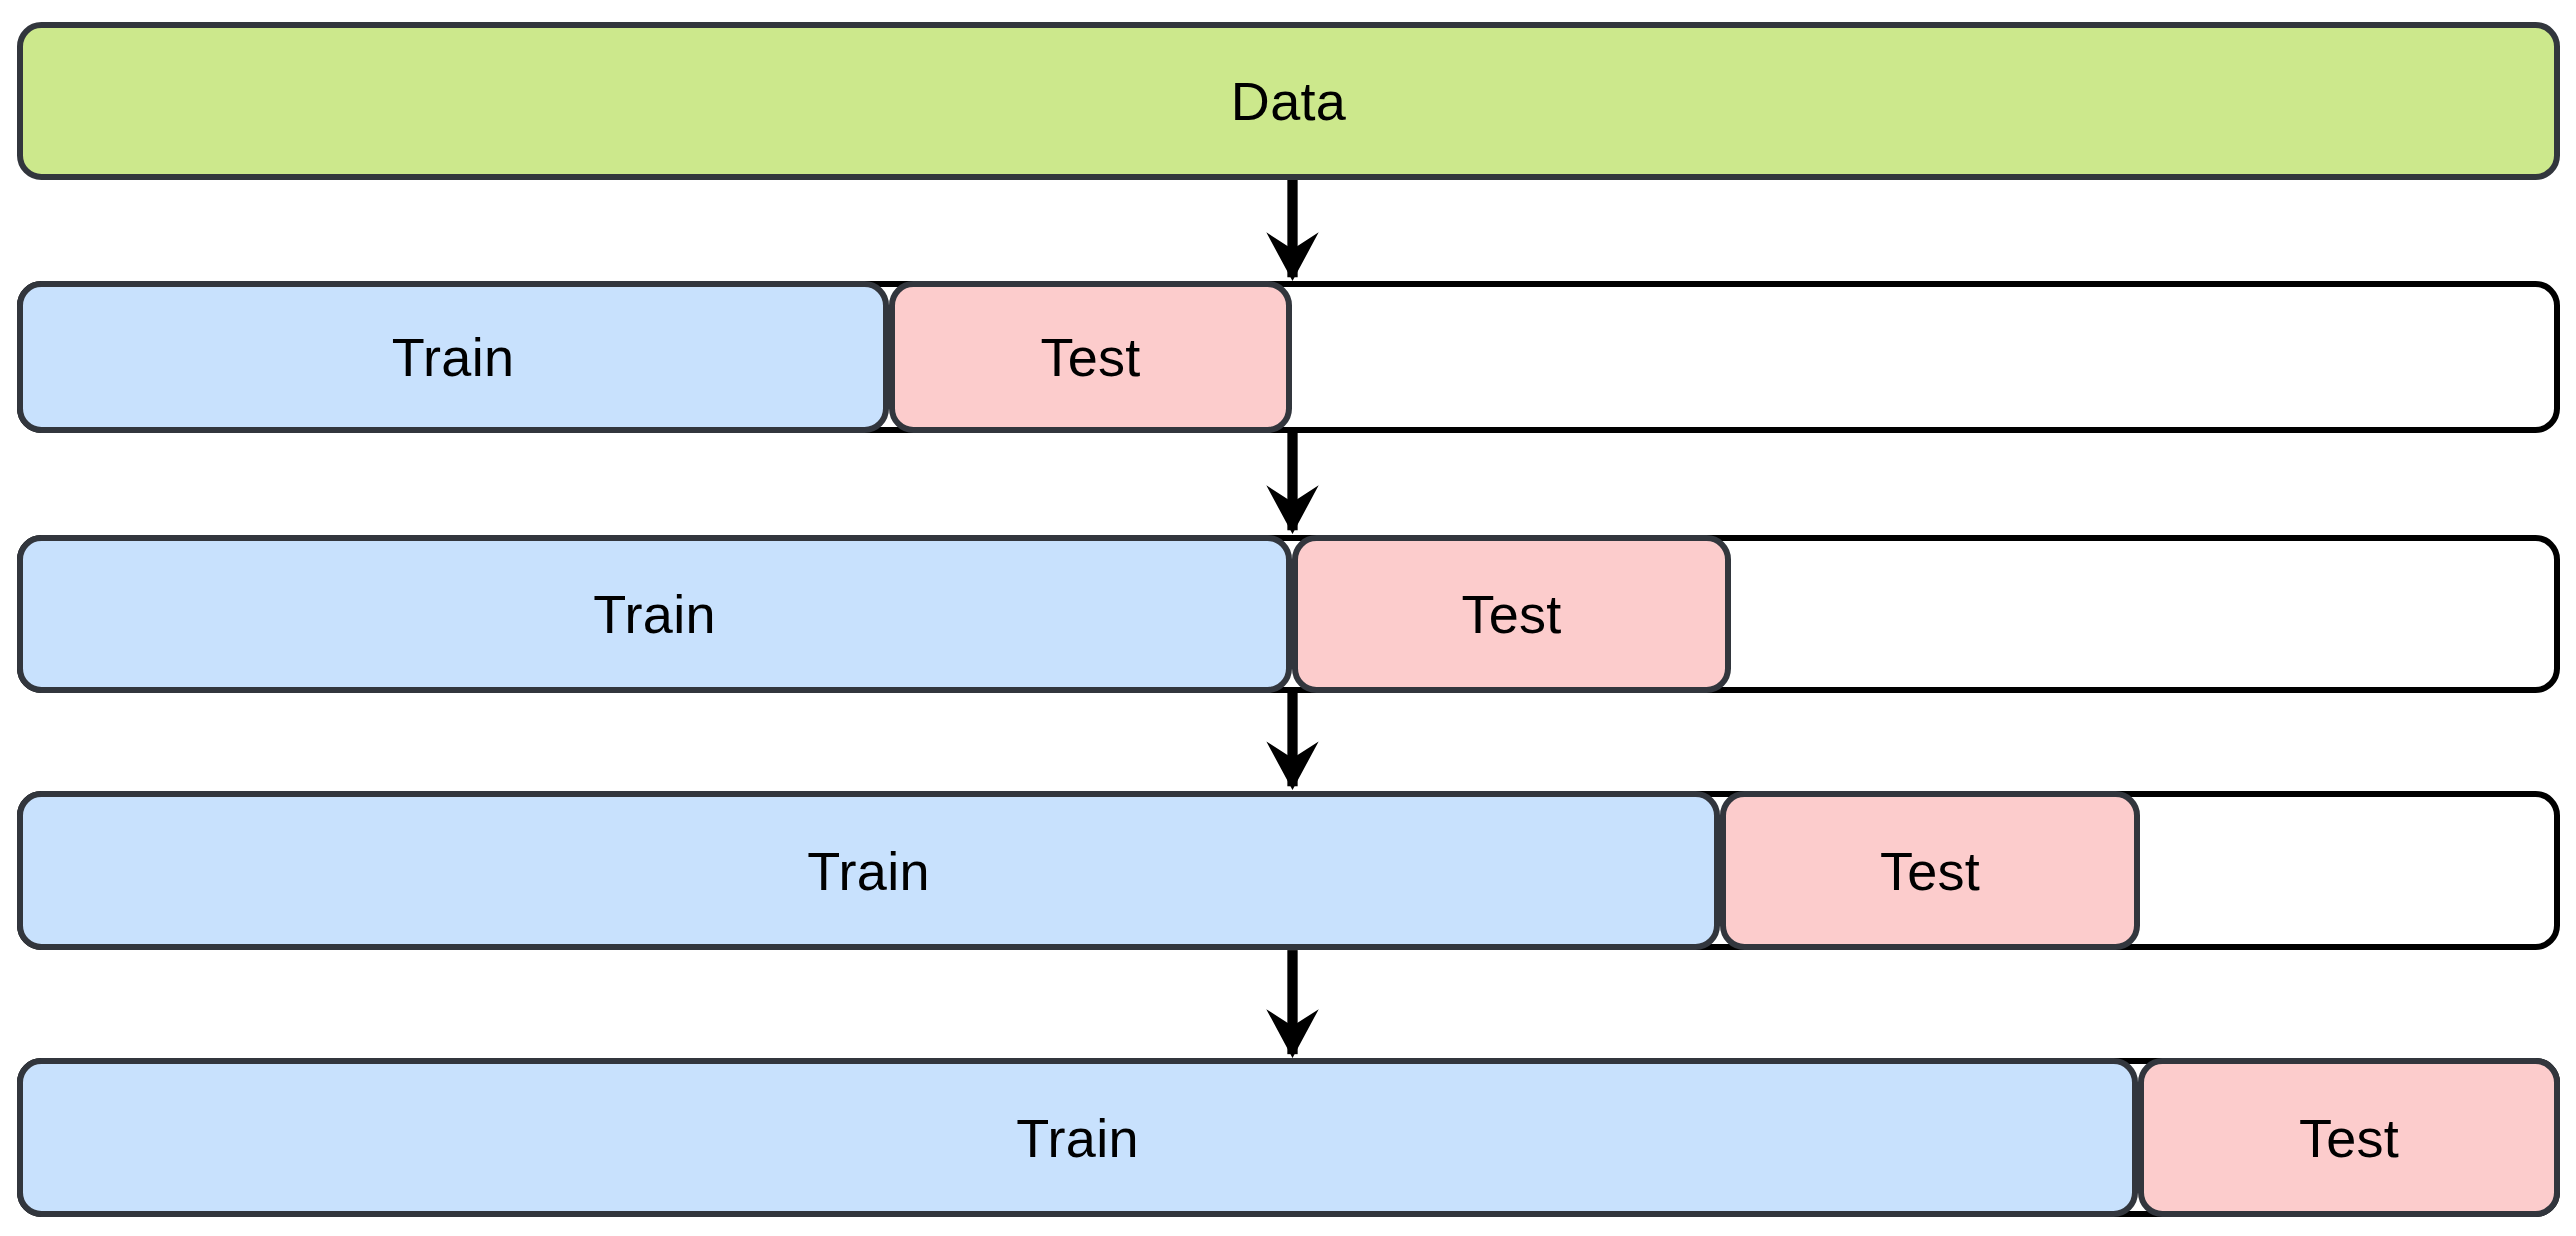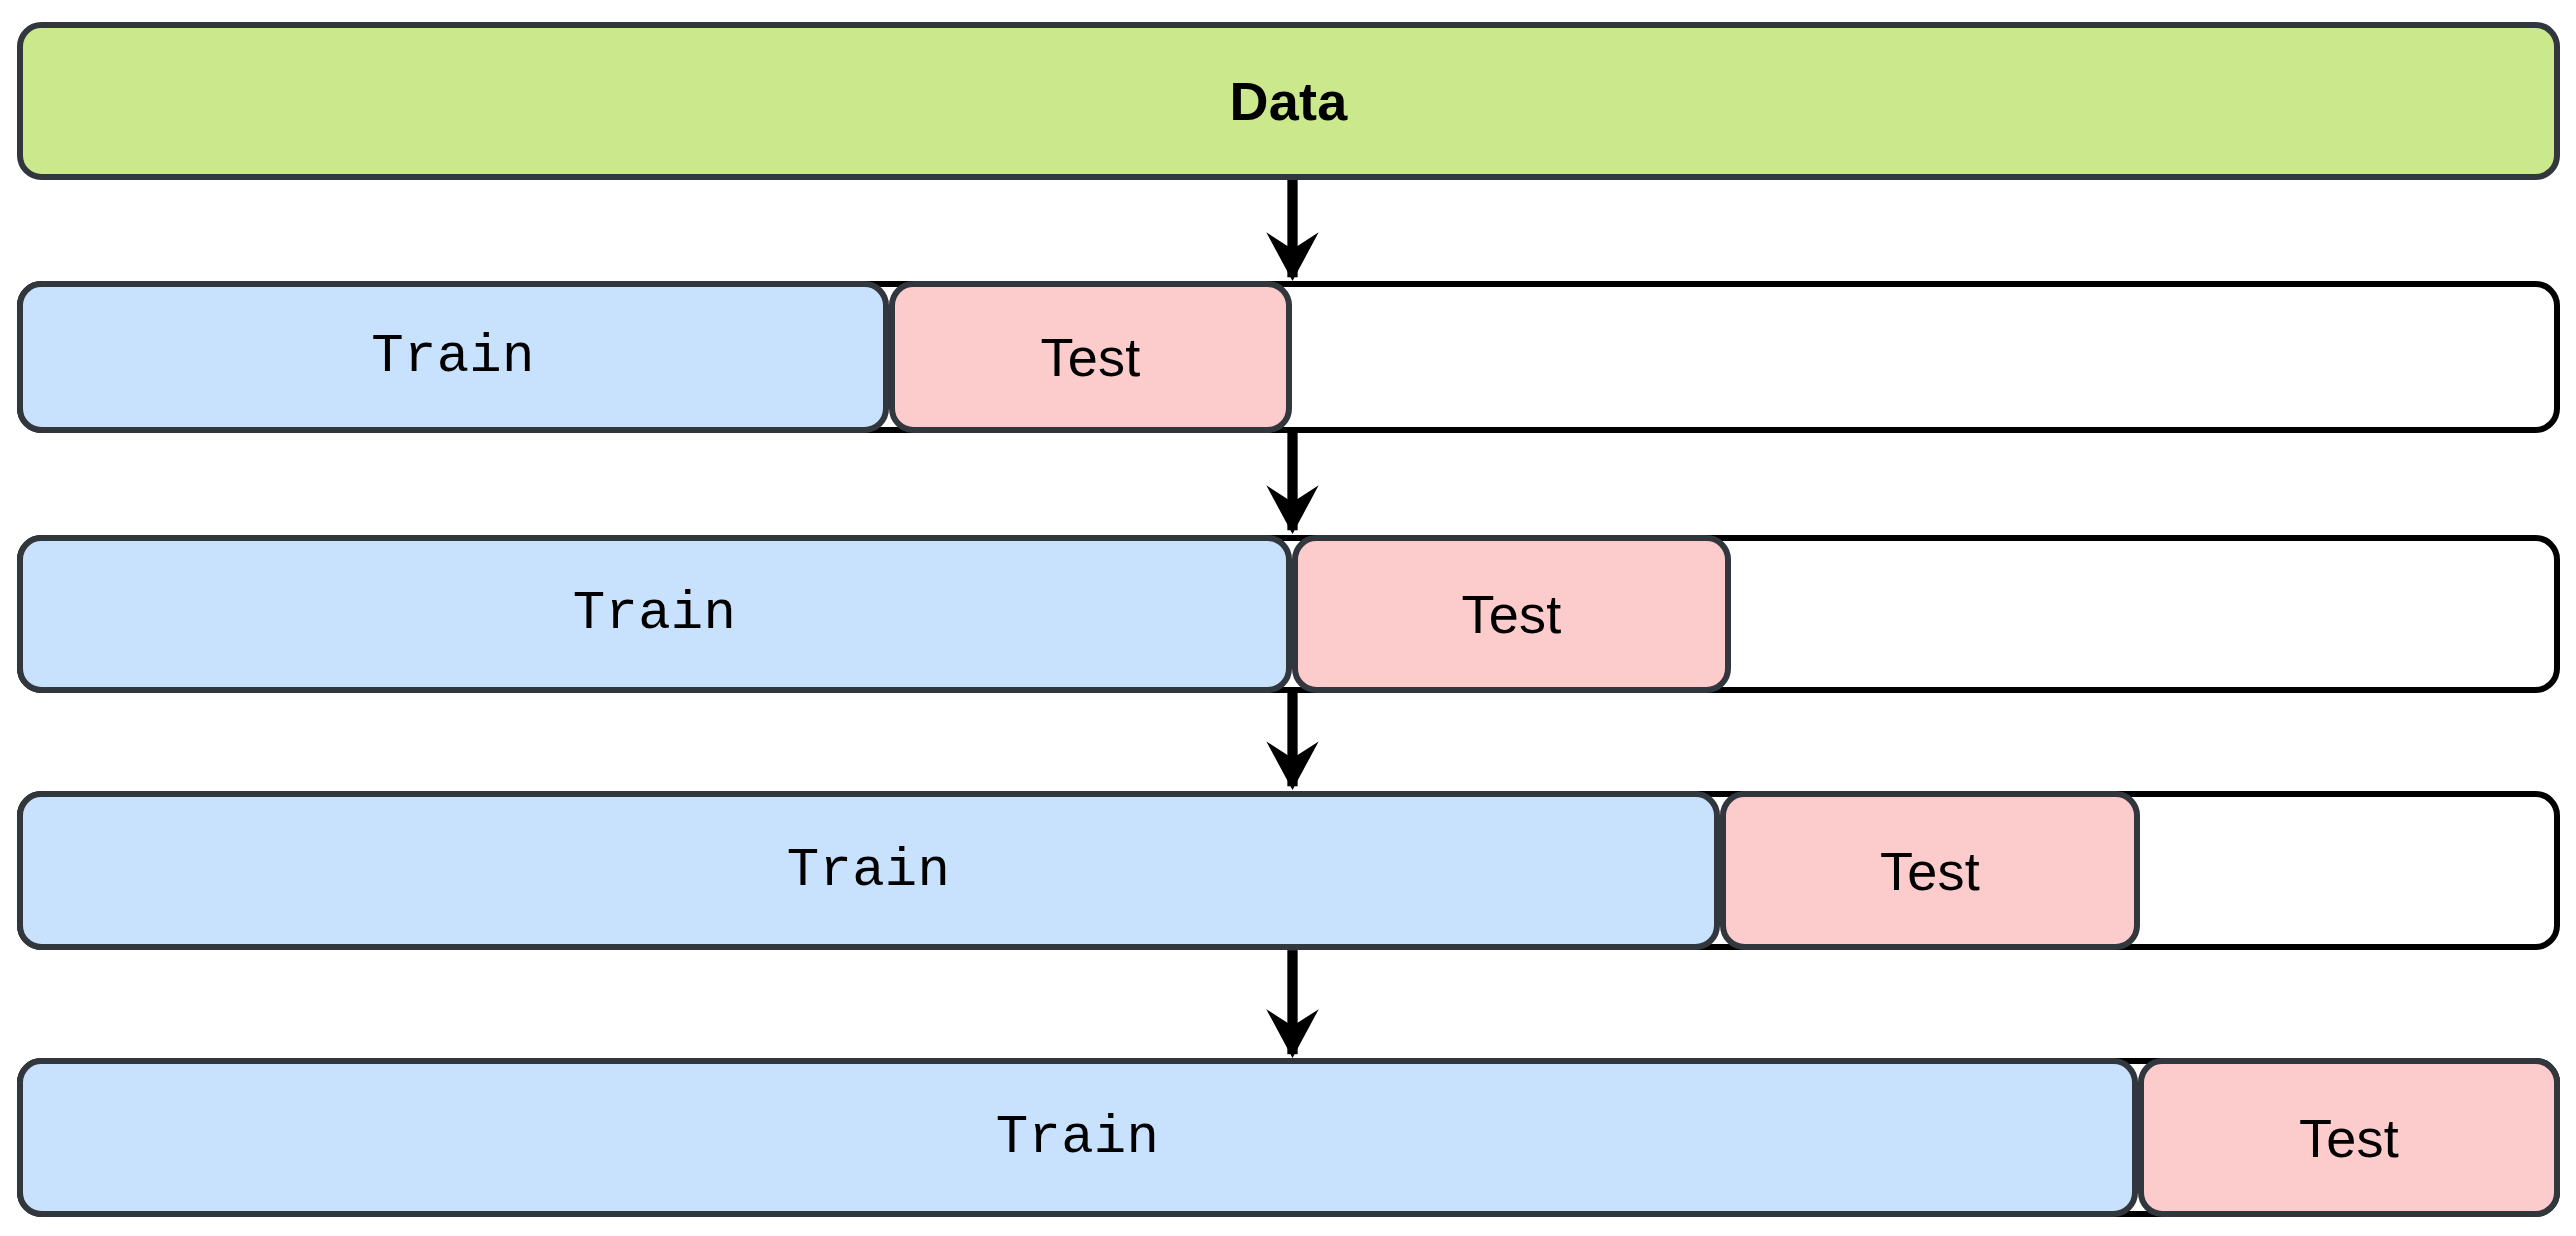--- a/index.html
+++ b/index.html
@@ -40,21 +40,21 @@
   
   .row-frame {
     position: absolute;
     box-sizing: border-box;
     border: 6.6px solid #000000;
     border-radius: 24.4px;
     background: #ffffff;
   }
 
   .block.data  { background: #CCE88C; }
-  .block.train { background: #C8E1FD; font-family: Liberation Mono, monospace; }
+  .block.train { background: #C8E1FD; }
   .block.test  { background: #FCCCCC; }
 
   
   .seg {
     z-index: 3;
   }
 
   
   .arrow {
     position: absolute;
@@ -65,21 +65,21 @@
   .row {
     position: absolute;
   }
 </style>
 </head>
 <body>
 
 <div id="canvas" style="width: 2576px; height: 1237px; background: rgb(255, 255, 255);">
 
 <div class="row" style="left: 0px; top: 0px; width: 2576px; height: 1237px;">
-      <div class="block seg data" style="left: 17px; top: 21.6px; width: 2543px; height: 158px; background: rgb(204, 232, 140); border-color: rgb(50, 54, 61); color: rgb(0, 0, 0); font-weight: bold;">Data</div>
+      <div class="block seg data" style="left: 17px; top: 21.6px; width: 2543px; height: 158px; background: rgb(204, 232, 140); border-color: rgb(50, 54, 61); color: rgb(0, 0, 0);">Data</div>
     </div>
     <div class="row" style="left: 0px; top: 0px; width: 2576px; height: 1237px;">
       <div class="row-frame" style="left: 17px; top: 281px; width: 2543px; height: 152px; border-color: rgb(0, 0, 0);"></div>
       <div class="block seg train" style="left: 17px; top: 281px; width: 872px; height: 152px; background: rgb(200, 225, 253); border-color: rgb(50, 54, 61); color: rgb(0, 0, 0);">Train</div>
       <div class="block seg test" style="left: 889px; top: 281px; width: 403px; height: 152px; background: rgb(252, 204, 204); border-color: rgb(50, 54, 61); color: rgb(0, 0, 0);">Test</div>
     </div>
     <div class="row" style="left: 0px; top: 0px; width: 2576px; height: 1237px;">
       <div class="row-frame" style="left: 17px; top: 535px; width: 2543px; height: 158px; border-color: rgb(0, 0, 0);"></div>
       <div class="block seg train" style="left: 17px; top: 535px; width: 1275px; height: 158px; background: rgb(200, 225, 253); border-color: rgb(50, 54, 61); color: rgb(0, 0, 0);">Train</div>
       <div class="block seg test" style="left: 1292px; top: 535px; width: 439px; height: 158px; background: rgb(252, 204, 204); border-color: rgb(50, 54, 61); color: rgb(0, 0, 0);">Test</div>

